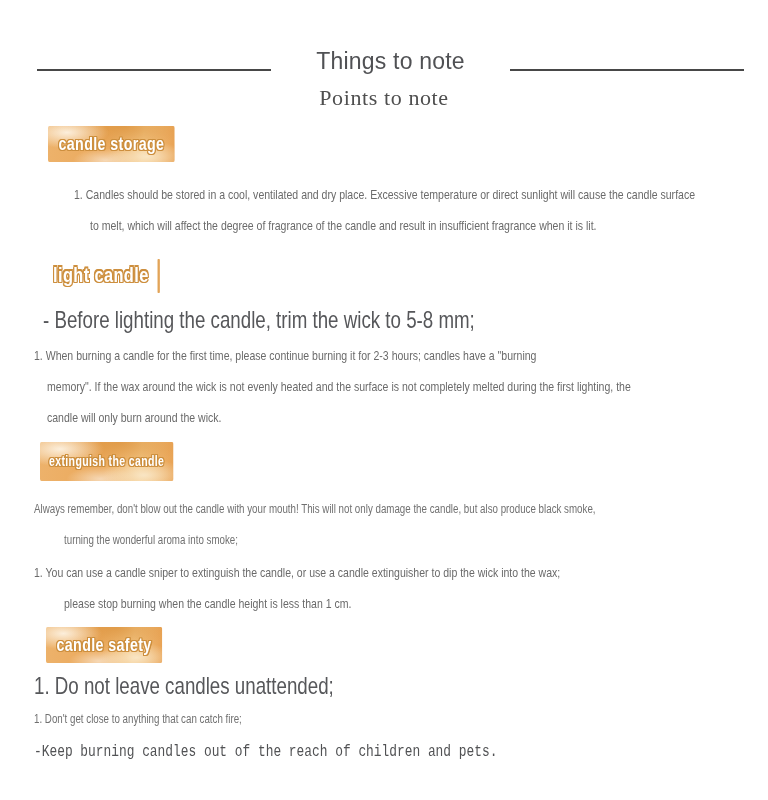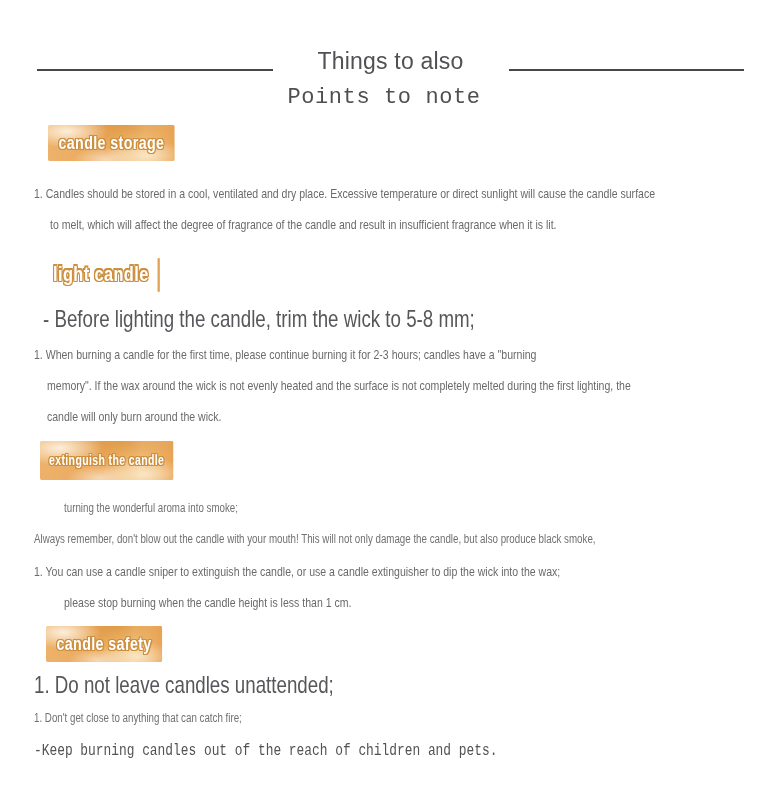--- a/index.html
+++ b/index.html
@@ -6,21 +6,21 @@
   body { width: 768px; height: 800px; overflow: hidden; font-family: "Liberation Sans", sans-serif; }
 
   .page { width: 768px; height: 800px; padding-top: 46px; box-sizing: border-box; background: #ffffff; }
 
   
   .title-row { display: flex; align-items: center; padding: 0 24px 0 37px; height: 30px; }
   .rule { flex: 1; height: 2px; background: #474747; position: relative; top: 9px; }
   .rule.left  { margin-right: 45px; }
   .rule.right { margin-left: 45px; }
   .page-title { font-size: 23px; color: #505154; letter-spacing: 0.2px; white-space: nowrap; font-weight: 500; }
-  .page-subtitle { margin-top: 9px; text-align: center; font-family: Liberation Mono, monospace; font-size: 22px; color: #4f4f4f; letter-spacing: 0.6px; }
+  .page-subtitle { margin-top: 9px; text-align: center; font-family: Liberation Serif, serif; font-size: 22px; color: #4f4f4f; letter-spacing: 0.6px; }
 
   
   .section { padding-left: 34px; }
 
   .badge { display: inline-block; transform: scaleX(0.75); transform-origin: 0 50%; white-space: nowrap; }
   .outline-text {
     color: #ffffff; font-weight: 700; letter-spacing: 0.5px;
     text-shadow:
       -1.4px -1.4px 0 #cd8f3e,  1.4px -1.4px 0 #cd8f3e,
       -1.4px  1.4px 0 #cd8f3e,  1.4px  1.4px 0 #cd8f3e,
@@ -50,61 +50,61 @@
   .line { margin: 0; padding: 0; }
   .tx { display: inline-block; transform: scaleX(0.78); transform-origin: 0 50%; white-space: nowrap; }
 
   .block-lg .line { font-size: 24px; line-height: 22px; color: #56575a; }
   .block-md .line { font-size: 16.5px; line-height: 19px; color: #515254; font-family: Liberation Mono, monospace; }
   .block-sm .line { font-size: 13.5px; line-height: 15px; color: #6a6a6a; margin-bottom: 16px; }
   .block-xs .line { font-size: 12.5px; line-height: 14px; color: #707070; margin-bottom: 17px; }
   .block-sm .line:last-child, .block-xs .line:last-child { margin-bottom: 0; }
 
   
-  .section-candle-storage        .block-sm { margin-top: 25px; }
+  .section-candle-storage        .block-sm { margin-top: 25px; margin-left: 40px; }
   .section-light-candle          .block-lg { margin-top: 16px; padding-left: 9px; }
   .section-light-candle          .block-sm { margin-top: 17px; }
   .section-extinguish-the-candle .block-xs { margin-top: 21px; }
   .section-extinguish-the-candle .block-sm { margin-top: 18px; }
   .section-candle-safety         .block-lg { margin-top: 12px; }
   .section-candle-safety         .block-xs { margin-top: 15px; }
   .section-candle-safety         .block-md { margin-top: 16px; }
 
   
   .line.cont { padding-left: 16px; }
   .section-light-candle .line.cont { padding-left: 13px; }
   .section-extinguish-the-candle .line.cont { padding-left: 30px; }
 </style>
 </head>
 <body>
 
 <div class="page">
   <header>
     <div class="title-row">
       <span class="rule left"></span>
-      <span class="page-title">Things to also</span>
+      <span class="page-title">Things to note</span>
       <span class="rule right"></span>
     </div>
     <div class="page-subtitle">Points to note</div>
   </header>
   <main>
       <section class="section section-candle-storage"><div class="badge badge-watercolor"><span class="outline-text">candle storage</span></div><div class="block block-sm">
           <p class="line"><span class="tx">1. Candles should be stored in a cool, ventilated and dry place. Excessive temperature or direct sunlight will cause the candle surface</span></p>
           <p class="line cont"><span class="tx">to melt, which will affect the degree of fragrance of the candle and result in insufficient fragrance when it is lit.</span></p>
         </div></section>
       <section class="section section-light-candle"><div class="badge badge-outline"><span class="outline-text">light candle</span><span class="badge-bar"></span></div><div class="block block-lg">
           <p class="line"><span class="tx">- Before lighting the candle, trim the wick to 5-8 mm;</span></p>
         </div><div class="block block-sm">
           <p class="line"><span class="tx">1. When burning a candle for the first time, please continue burning it for 2-3 hours; candles have a "burning</span></p>
           <p class="line cont"><span class="tx">memory". If the wax around the wick is not evenly heated and the surface is not completely melted during the first lighting, the</span></p>
           <p class="line cont"><span class="tx">candle will only burn around the wick.</span></p>
         </div></section>
       <section class="section section-extinguish-the-candle"><div class="badge badge-watercolor"><span class="outline-text">extinguish the candle</span></div><div class="block block-xs">
+          <p class="line"><span class="tx">Always remember, don't blow out the candle with your mouth! This will not only damage the candle, but also produce black smoke,</span></p>
           <p class="line cont"><span class="tx">turning the wonderful aroma into smoke;</span></p>
-          <p class="line"><span class="tx">Always remember, don't blow out the candle with your mouth! This will not only damage the candle, but also produce black smoke,</span></p>
         </div><div class="block block-sm">
           <p class="line"><span class="tx">1. You can use a candle sniper to extinguish the candle, or use a candle extinguisher to dip the wick into the wax;</span></p>
           <p class="line cont"><span class="tx">please stop burning when the candle height is less than 1 cm.</span></p>
         </div></section>
       <section class="section section-candle-safety"><div class="badge badge-watercolor"><span class="outline-text">candle safety</span></div><div class="block block-lg">
           <p class="line"><span class="tx">1. Do not leave candles unattended;</span></p>
         </div><div class="block block-xs">
           <p class="line"><span class="tx">1. Don't get close to anything that can catch fire;</span></p>
         </div><div class="block block-md">
           <p class="line"><span class="tx">-Keep burning candles out of the reach of children and pets.</span></p>

